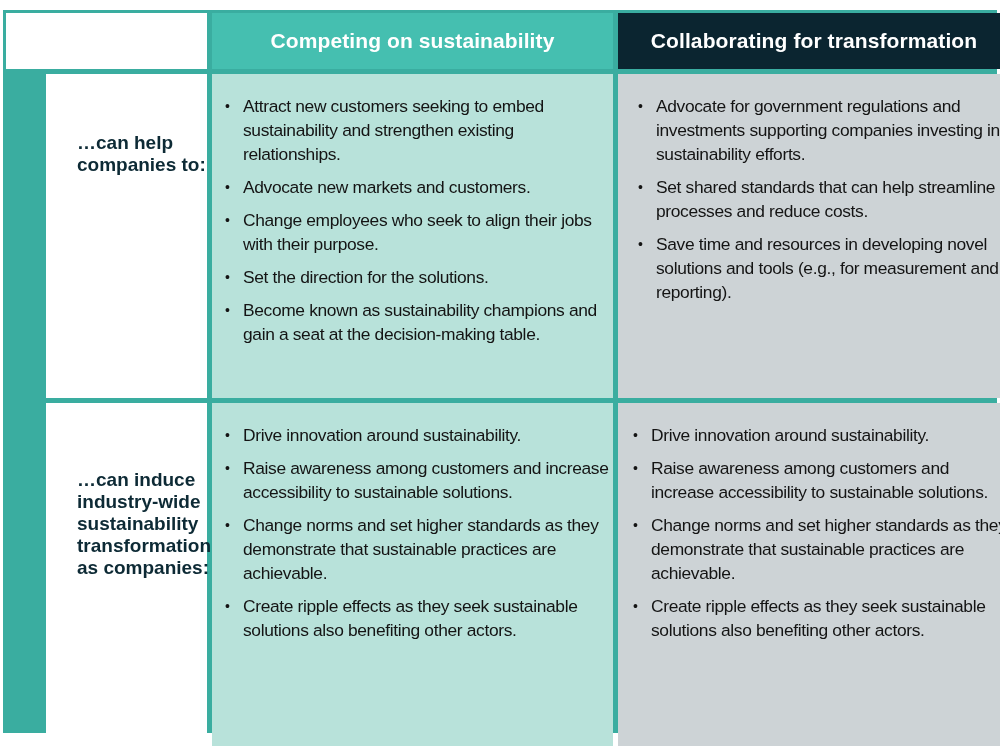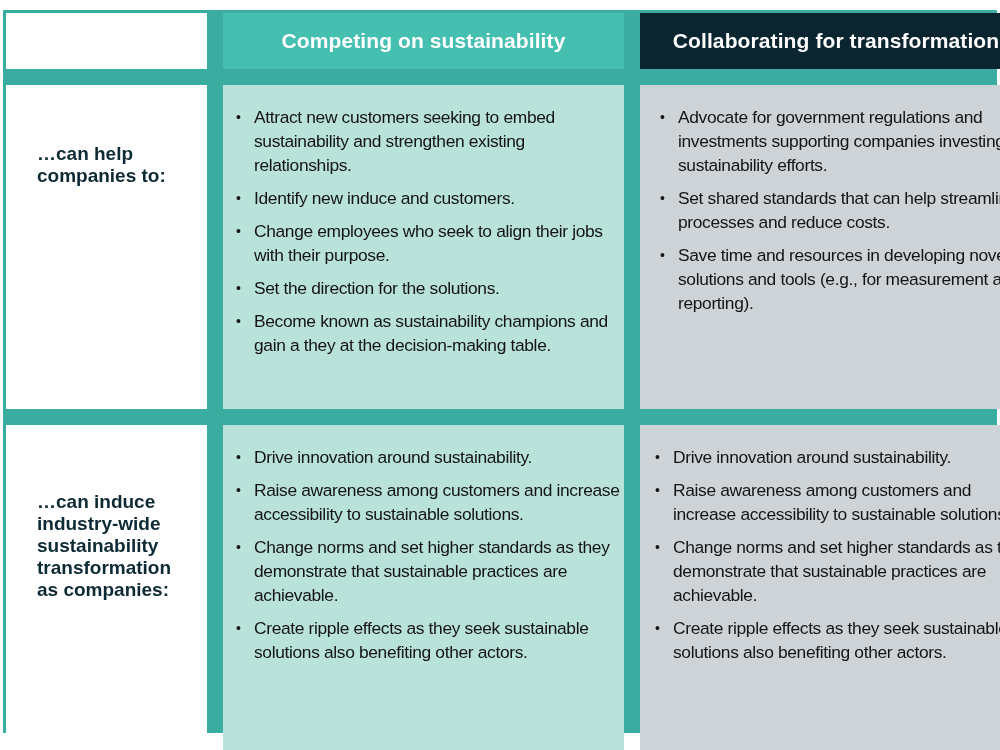--- a/index.html
+++ b/index.html
@@ -19,21 +19,21 @@
       left: 3px;
       top: 10px;
       width: 994px;
       height: 723px;
       display: grid;
       grid-template-columns: 201px 401px 392px;
       grid-template-rows: 56px 324px 343px;
       border: 3px solid #3aada0;
       box-sizing: border-box;
       background: #3aada0;
-      gap: 16px;
+      gap: 5px;
     }
     .cell {
       box-sizing: border-box;
       position: relative;
     }
     .corner { background: #ffffff; }
     .head-compete {
       background: #45bfb0;
       color: #ffffff;
       display: flex;
@@ -54,20 +54,21 @@
       letter-spacing: 0.1px;
     }
     .row-label {
       background: #ffffff;
       color: #0d2a35;
       font-weight: bold;
       font-size: 19px;
       line-height: 22px;
       padding-left: 31px;
       padding-right: 8px;
+      margin-left: 40px;
     }
     .row-label.r1 { padding-top: 58px; }
     .row-label.r2 { padding-top: 66px; }
     .body-compete { background: #b8e2da; }
     .body-collab { background: #cdd3d6; }
     ul.bullets {
       list-style: none;
       margin: 0;
       padding: 0;
       color: #141414;
@@ -108,24 +109,24 @@
   <div class="cell head-collab">
     <span>Collaborating for transformation</span>
   </div>
 
   <div class="cell row-label r1">
     <div style="width:150px;">…can help companies to:</div>
   </div>
   <div class="cell body-compete r1">
     <ul class="bullets">
       <li><span class="dot">•</span><span>Attract new customers seeking to embed sustainability and strengthen existing relationships.</span></li>
-      <li><span class="dot">•</span><span>Identify new induce and customers.</span></li>
+      <li><span class="dot">•</span><span>Advocate new markets and customers.</span></li>
       <li><span class="dot">•</span><span>Change employees who seek to align their jobs with their purpose.</span></li>
       <li><span class="dot">•</span><span>Set the direction for the solutions.</span></li>
-      <li><span class="dot">•</span><span>Become known as sustainability champions and gain a they at the decision-making table.</span></li>
+      <li><span class="dot">•</span><span>Become known as sustainability champions and gain a seat at the decision-making table.</span></li>
     </ul>
   </div>
   <div class="cell body-collab r1">
     <ul class="bullets">
       <li><span class="dot">•</span><span>Advocate for government regulations and investments supporting companies investing in sustainability efforts.</span></li>
       <li><span class="dot">•</span><span>Set shared standards that can help streamline processes and reduce costs.</span></li>
       <li><span class="dot">•</span><span>Save time and resources in developing novel solutions and tools (e.g., for measurement and reporting).</span></li>
     </ul>
   </div>
 

